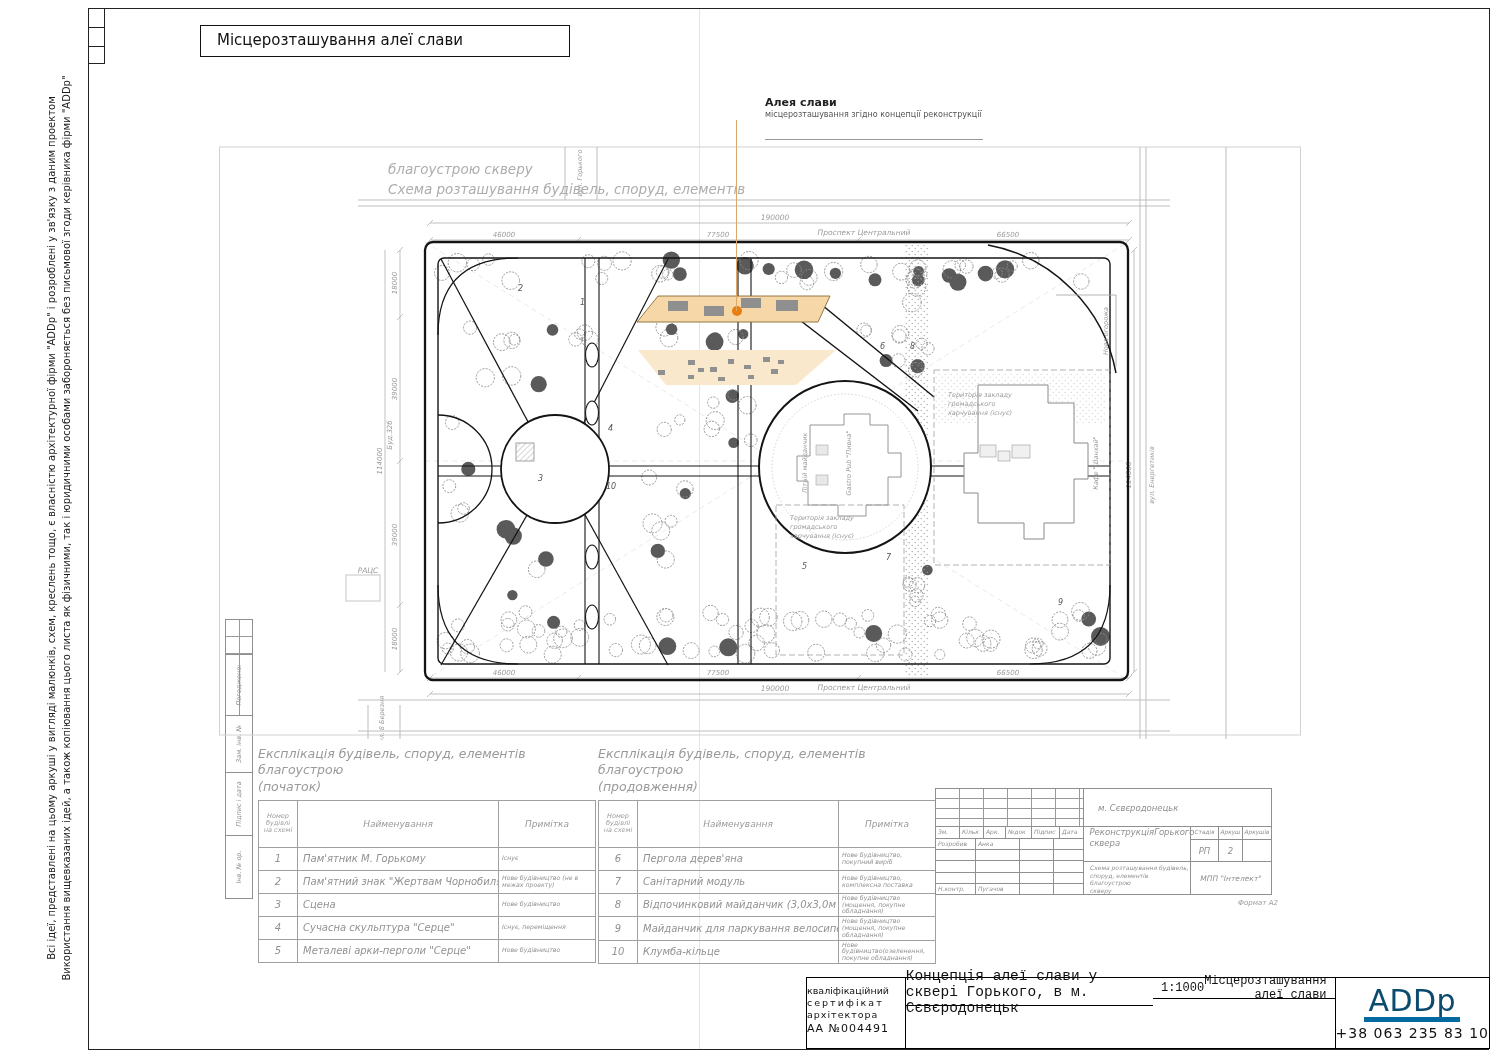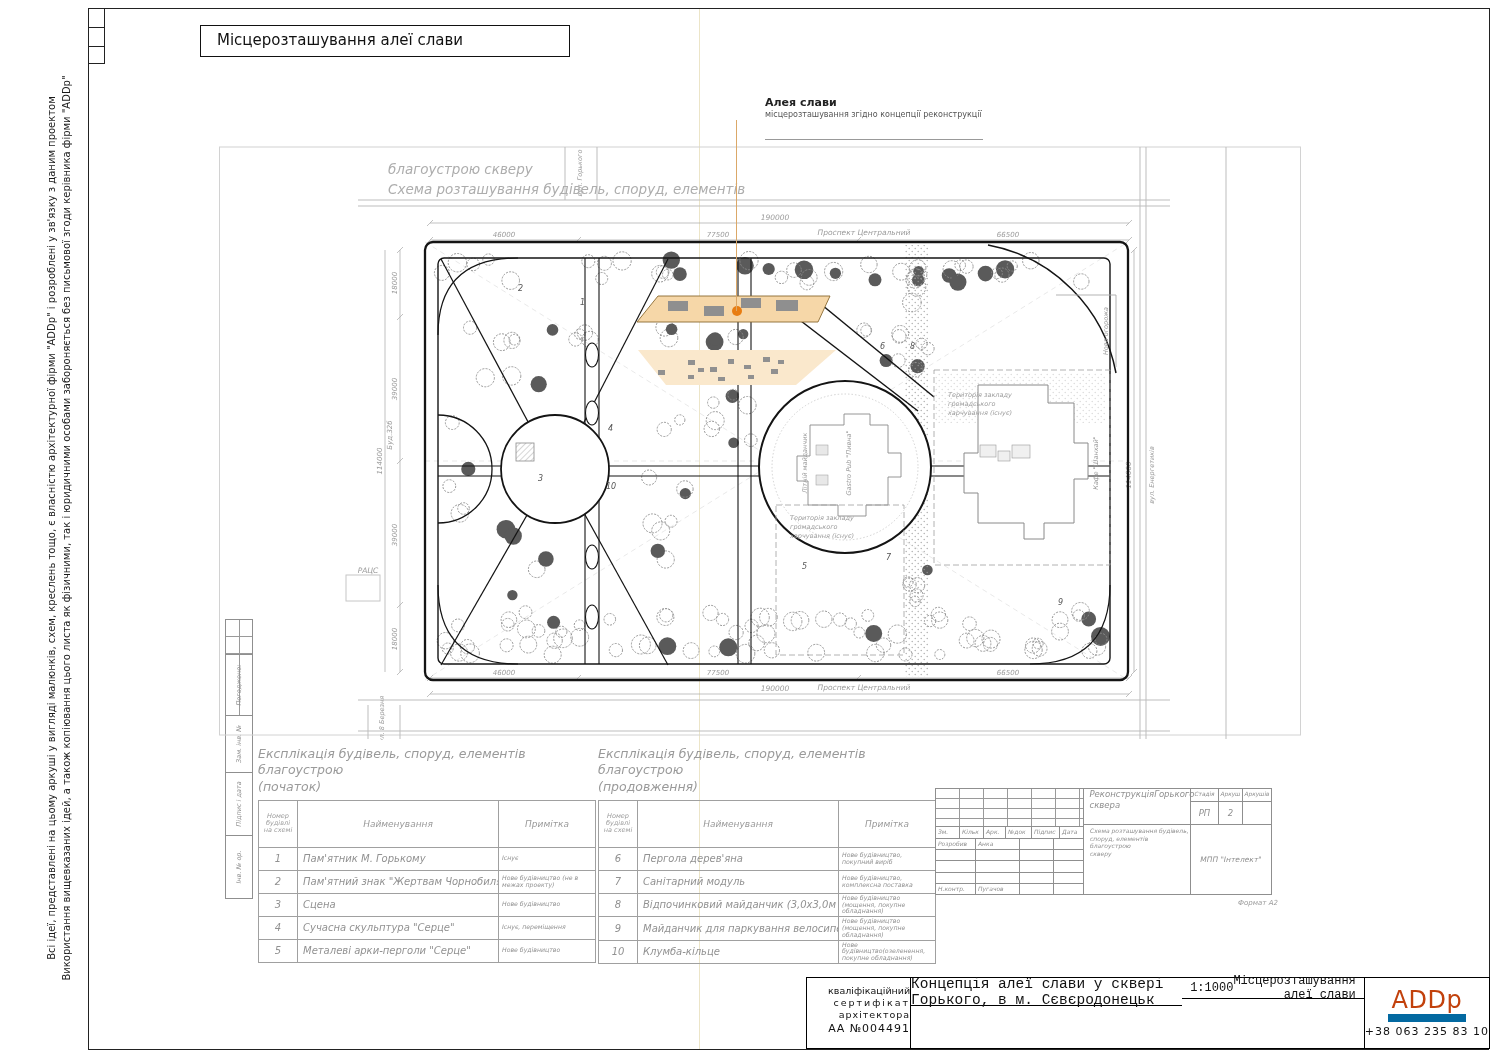--- a/index.html
+++ b/index.html
@@ -76,36 +76,36 @@
   .st-sar-v div{display:flex;align-items:center;justify-content:center;}
   .sar0{width:28px;} .sar1{width:24px;} .sar2{width:28px;border-right:none !important;}
   .st-bot{flex:1;display:flex;}
   .st-draw{width:107px;border-right:1px solid #8f8f8f;box-sizing:border-box;font-size:6px;line-height:1.25;
       padding:2px 0 0 6px;}
   .st-firm{width:80px;display:flex;align-items:center;justify-content:center;font-size:7.5px;}
   .format-a2{left:1238px;top:899px;font-size:7px;font-style:italic;color:#9a9a9a;}
   
   .tblock{left:806px;top:977px;width:684px;height:72px;border:1.5px solid #000;box-sizing:border-box;
       display:flex;background:#fff;z-index:5;}
-  .tb-cert{width:106px;border-right:1.5px solid #000;box-sizing:border-box;text-align:right;
+  .tb-cert{width:106px;border-right:1.5px solid #000;box-sizing:border-box;text-align:left;
       padding-top:7px;font-size:9.5px;color:#111;line-height:1.25;}
   .tb-cert .sp1{letter-spacing:2px;} .tb-cert .sp2{letter-spacing:1px;}
   .tb-cert .num{font-size:11px;letter-spacing:1px;margin-top:1px;}
   .tb-main{width:462px;display:flex;border-right:1.5px solid #000;box-sizing:border-box;font-family:Liberation Mono, monospace;}
   .tb-r1{height:27px;border-bottom:1.5px solid #000;display:flex;align-items:center;justify-content:center;
       font-size:14.5px;color:#111;}
   .tb-r2,.tb-r3{height:20px;display:flex;align-items:center;font-size:12px;color:#111;}
   .tb-r2{border-bottom:1.5px solid #000;}
   .tb-r3{flex:1;}
   .tb-lcell{padding-left:8px;flex:1;}
   .tb-rcell{padding-right:8px;text-align:right;}
   .tb-logo{flex:1;display:flex;flex-direction:column;align-items:center;justify-content:center;}
-  .tb-logo .addp{font-size:24px;color:#c2410c;letter-spacing:0.5px;border-bottom:8px solid #0369a1;
+  .tb-logo .addp{font-size:30px;color:#0c4a6e;letter-spacing:0.5px;border-bottom:5px solid #0369a1;
       line-height:1.05;padding:0 4px;}
-  .tb-logo .phone{font-size:11px;color:#111;margin-top:3px;letter-spacing:1px;white-space:nowrap;}
+  .tb-logo .phone{font-size:14px;color:#111;margin-top:3px;letter-spacing:1px;white-space:nowrap;}
 </style>
 </head>
 <body>
 
 <div class="sheet">
 
   <div class="abs fold-line"></div>
 
   <div class="abs frame-top"></div>
   <div class="abs frame-left"></div>
@@ -652,20 +652,21 @@
           <div class="st-w3"></div>
         </div>
       <div class="st-row" style="border-bottom:none;flex:1;">
         <div class="st-w0">Н.контр.</div>
         <div class="st-w1">Пугачов</div>
         <div class="st-w2"></div>
           <div class="st-w3"></div>
       </div>
     </div>
     <div class="st-right">
+      <div class="st-city">м. Сєвєродонецьк</div>
       <div class="st-mid">
         <div class="st-proj">
           <span>Реконструкція сквера</span>
           <span>Горького</span>
         </div>
         <div class="st-sar">
           <div class="st-sar-h">
             <div class="sar0">Стадія</div>
             <div class="sar1">Аркуш</div>
             <div class="sar2">Аркушів</div>

